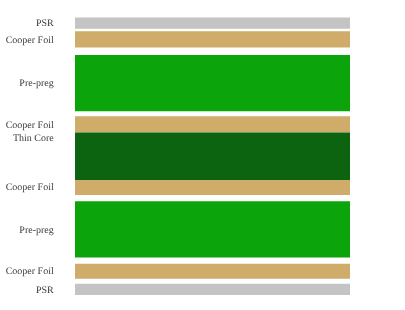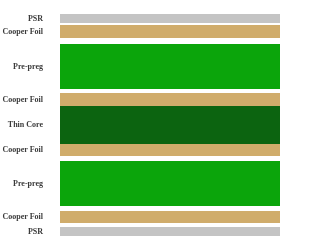--- a/index.html
+++ b/index.html
@@ -1,34 +1,34 @@
 <!DOCTYPE html>
 <html><head>
 <meta charset="utf-8">
 <style>
   html,body{margin:0;padding:0;}
   body{width:324px;height:248px;background:#ffffff;font-family:"Liberation Serif",serif;overflow:hidden;}
-  #stack{position:relative;width:324px;height:248px;font-weight:bold;}
+  #stack{position:relative;width:324px;height:248px;}
   .label{position:absolute;right:281px;text-align:right;font-size:8px;color:#3b3b3b;white-space:nowrap;}
   .bar{position:absolute;left:60px;}
 </style>
 </head>
 <body>
 
 <div id="stack">
     <div class="bar" style="top: 14px; height: 9px; width: 220px; background: rgb(196, 196, 196);"></div>
     <div class="label" style="top: 13.5px;">PSR</div>
     <div class="bar" style="top: 25px; height: 13px; width: 220px; background: rgb(208, 172, 107);"></div>
     <div class="label" style="top: 26.5px;">Cooper Foil</div>
     <div class="bar" style="top: 44px; height: 45px; width: 220px; background: rgb(11, 165, 11);"></div>
     <div class="label" style="top: 61.5px;">Pre-preg</div>
     <div class="bar" style="top: 93px; height: 13px; width: 220px; background: rgb(208, 172, 107);"></div>
     <div class="label" style="top: 94.5px;">Cooper Foil</div>
     <div class="bar" style="top: 106px; height: 38px; width: 220px; background: rgb(12, 100, 16);"></div>
-    <div class="label" style="top: 120px; margin-left: 14px;">Thin Core</div>
+    <div class="label" style="top: 106px; margin-left: 14px;">Thin Core</div>
     <div class="bar" style="top: 144px; height: 12px; width: 220px; background: rgb(208, 172, 107);"></div>
     <div class="label" style="top: 145px;">Cooper Foil</div>
     <div class="bar" style="top: 161px; height: 45px; width: 220px; background: rgb(11, 165, 11);"></div>
     <div class="label" style="top: 178.5px;">Pre-preg</div>
     <div class="bar" style="top: 211px; height: 12px; width: 220px; background: rgb(208, 172, 107);"></div>
     <div class="label" style="top: 212px;">Cooper Foil</div>
     <div class="bar" style="top: 227px; height: 9px; width: 220px; background: rgb(196, 196, 196);"></div>
     <div class="label" style="top: 226.5px;">PSR</div>
   </div>
 

